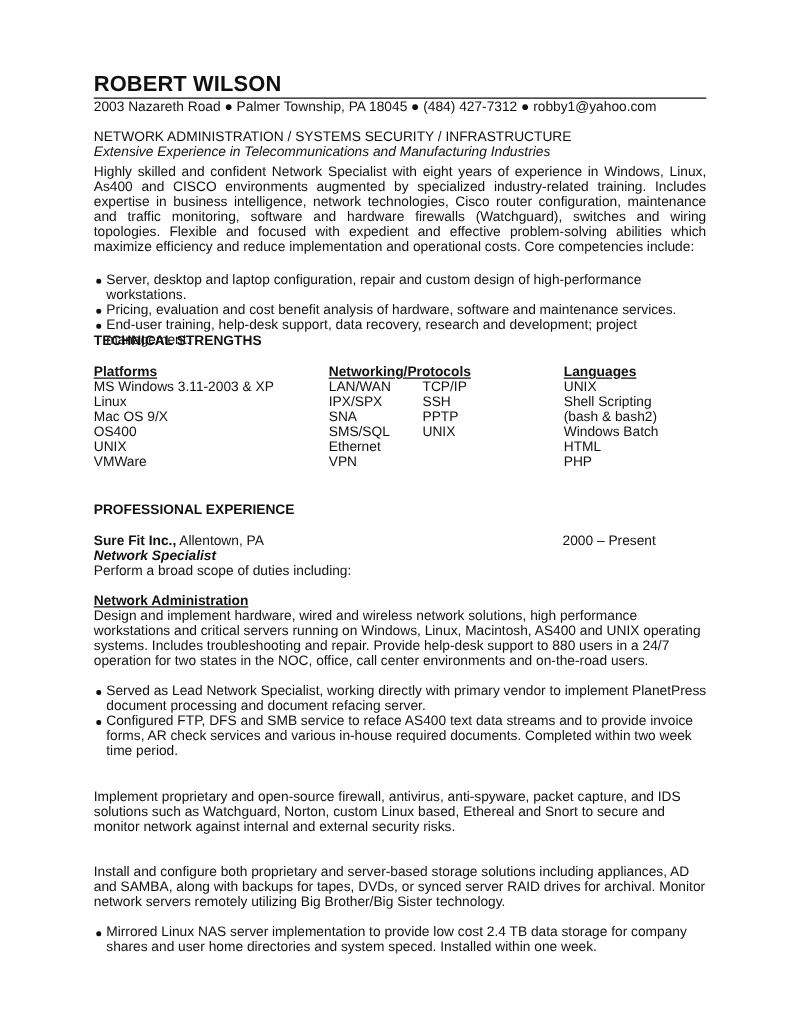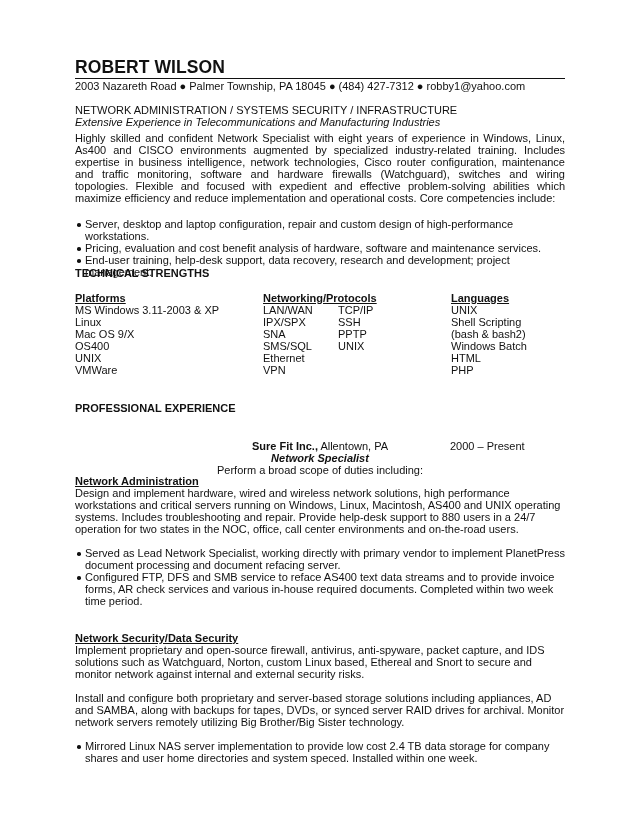--- a/index.html
+++ b/index.html
@@ -92,41 +92,40 @@
       <span class="col-item">Shell Scripting</span>
       <span class="col-item">(bash &amp; bash2)</span>
       <span class="col-item">Windows Batch</span>
       <span class="col-item">HTML</span>
       <span class="col-item">PHP</span>
     </div>
   </div>
 
   <div class="abs sec-title" style="top:402px;">PROFESSIONAL EXPERIENCE</div>
 
-  <div class="abs" style="top:440px;text-align:center;">
+  <div class="abs" style="top:427px;">
     <div class="row">
       <span class="bold">Sure Fit Inc.,</span><span> Allentown, PA</span>
       <span class="right-date">2000 – Present</span>
     </div>
     <span class="bi">Network Specialist</span>
     <p>Perform a broad scope of duties including:</p>
   </div>
 
   <div class="abs" style="top:475px;">
     <span class="u-bold">Network Administration</span>
     <p>Design and implement hardware, wired and wireless network solutions, high performance workstations and critical servers running on Windows, Linux, Macintosh, AS400 and UNIX operating systems. Includes troubleshooting and repair. Provide help-desk support to 880 users in a 24/7 operation for two states in the NOC, office, call center environments and on-the-road users.</p>
   </div>
 
   <ul class="abs bullets" style="top:547px;">
     <li>Served as Lead Network Specialist, working directly with primary vendor to implement PlanetPress document processing and document refacing server.</li>
     <li>Configured FTP, DFS and SMB service to reface AS400 text data streams and to provide invoice forms, AR check services and various in-house required documents. Completed within two week time period.</li>
   </ul>
 
   <div class="abs" style="top:632px;">
-    <span class="u-bold">Network Security/Data Security</span>
     <p>Implement proprietary and open-source firewall, antivirus, anti-spyware, packet capture, and IDS solutions such as Watchguard, Norton, custom Linux based, Ethereal and Snort to secure and monitor network against internal and external security risks.</p>
   </div>
 
   <p class="abs" style="top:692px;">Install and configure both proprietary and server-based storage solutions including appliances, AD and SAMBA, along with backups for tapes, DVDs, or synced server RAID drives for archival. Monitor network servers remotely utilizing Big Brother/Big Sister technology.</p>
 
   <ul class="abs bullets" style="top:740px;">
     <li>Mirrored Linux NAS server implementation to provide low cost 2.4 TB data storage for company shares and user home directories and system speced. Installed within one week.</li>
   </ul>
 
 </div>

